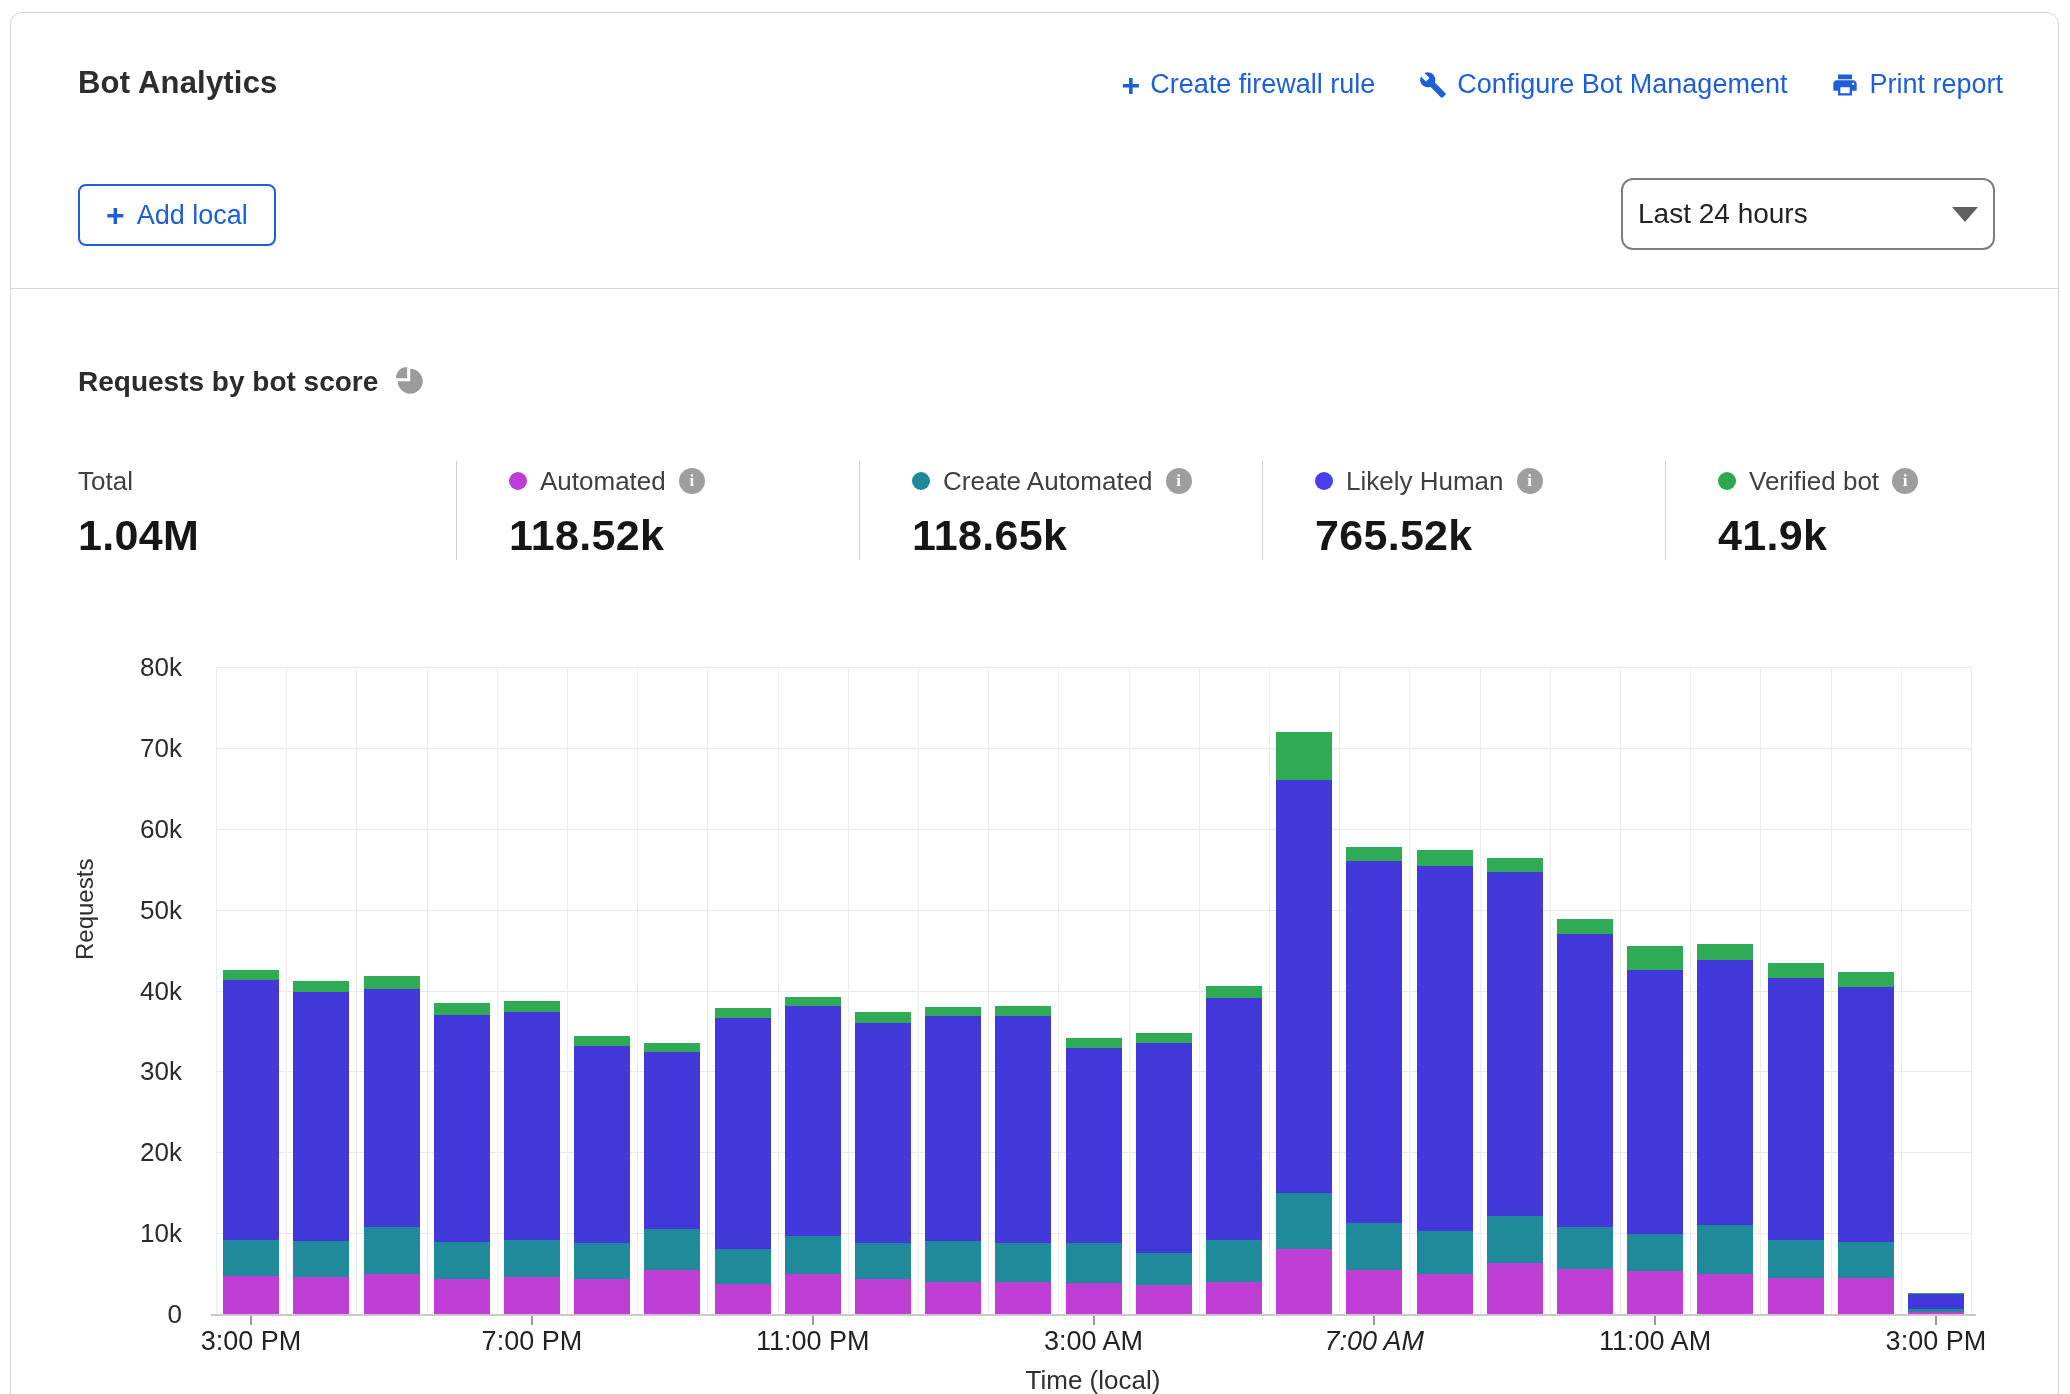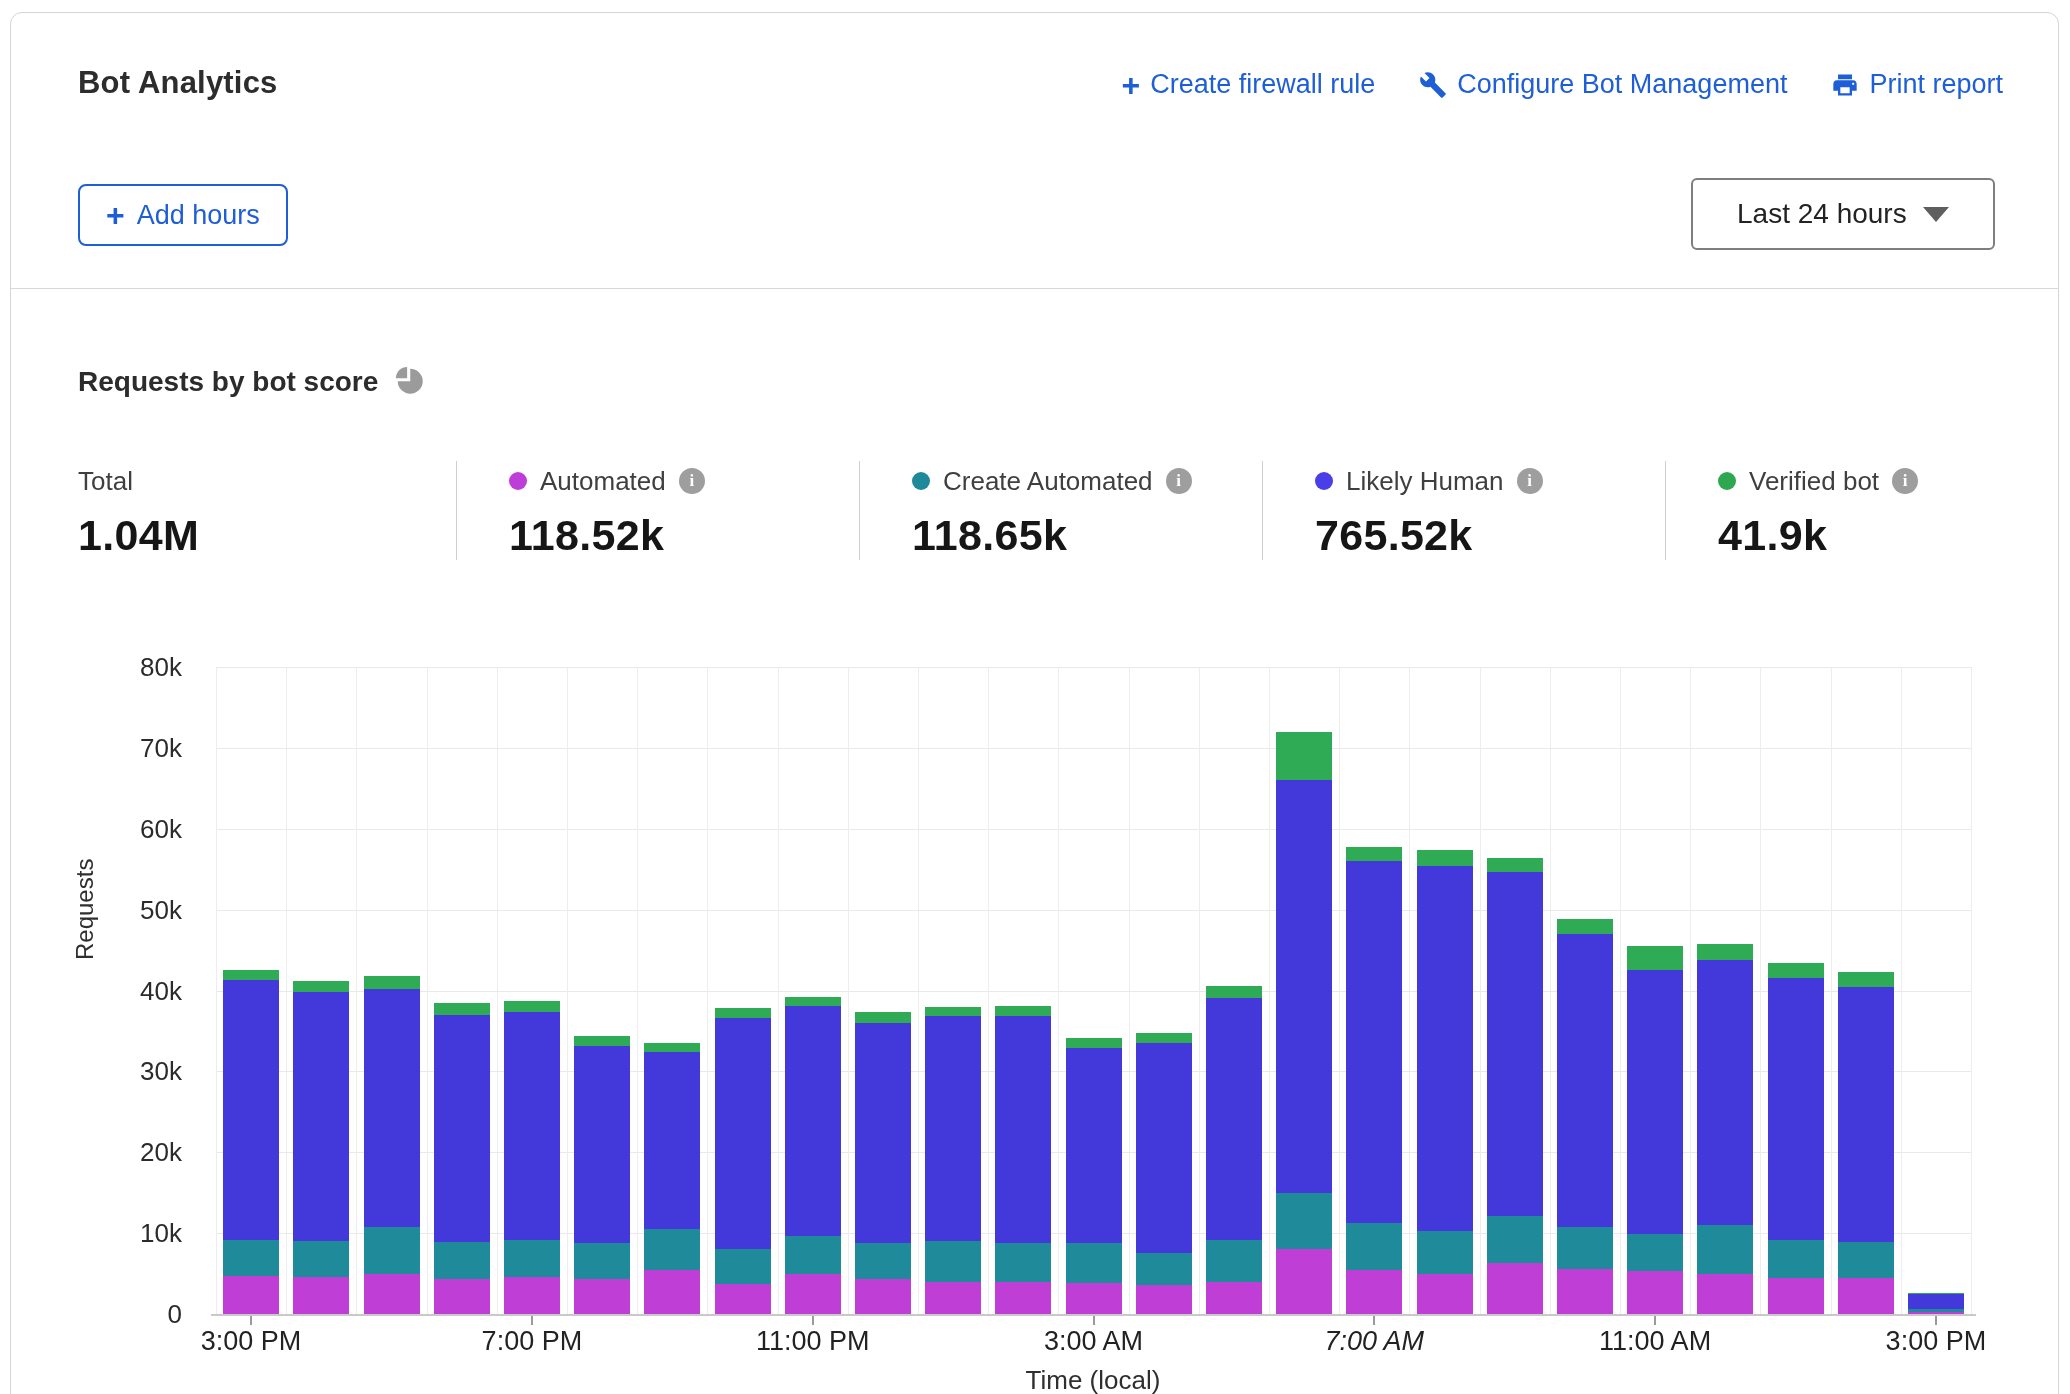--- a/index.html
+++ b/index.html
@@ -9,23 +9,23 @@
           background:#fff; border:1px solid #d5d5d5; border-radius:12px 12px 0 0; }
   .card-header { position:relative; height:276px; border-bottom:1px solid #d8d8d8; }
   .page-title { position:absolute; left:67px; top:52px; font-size:31px; font-weight:700; color:#2d2d2d; letter-spacing:.2px; }
   .actions { position:absolute; right:55px; top:56px; display:flex; gap:44px; align-items:center; }
   .action-link { display:flex; align-items:center; gap:10px; color:#1e5ed6; font-size:27px; cursor:pointer; }
   .action-link svg { display:block; }
   .plus-glyph { font-size:32px; font-weight:700; line-height:28px; }
   .add-filter-btn { position:absolute; left:67px; top:171px; height:62px; padding:0 26px;
       display:flex; align-items:center; gap:12px; background:#fff; border:2px solid #1e5ed6;
       border-radius:8px; color:#1e5ed6; font-size:27px; cursor:pointer; }
-  .dropdown { position:absolute; right:63px; top:165px; width:304px; height:72px;
-      border:2px solid #7e7e7e; border-radius:6px; background:#fff; display:flex;
-      align-items:center; padding:0 44px; font-size:28px; color:#232323; cursor:pointer; }
+  .dropdown { position:absolute; right:63px; top:165px; width:374px; height:72px;
+      border:2px solid #7e7e7e; border-radius:12px; background:#fff; display:flex;
+      align-items:center; padding:0 15px; font-size:28px; color:#232323; cursor:pointer; }
   .dropdown .caret { margin-left:auto; width:0; height:0; border-left:13px solid transparent;
       border-right:13px solid transparent; border-top:15px solid #5f5f5f; }
 
   .section-title-row { position:absolute; left:67px; top:352px; display:flex; align-items:center; gap:16px; }
   .section-title { font-size:28px; font-weight:700; color:#2c2c2c; }
 
   .stats { position:absolute; left:67px; top:448px; display:flex;align-items:center; }
   .stat { padding-right:30px; }
   .stat.with-divider { border-left:1px solid #cfcfcf; padding-left:52px; }
   .stat-label-row { display:flex; align-items:center; gap:13px; height:40px; font-size:26px; color:#3f3f3f; }
@@ -73,21 +73,21 @@
           <svg width="28" height="28" viewBox="0 0 24 24" fill="#1e5ed6">
               <path d="M19 8H5c-1.66 0-3 1.34-3 3v6h4v4h12v-4h4v-6c0-1.66-1.34-3-3-3zm-3 11H8v-5h8v5zm3-7c-.55 0-1-.45-1-1s.45-1 1-1 1 .45 1 1-.45 1-1 1zm-1-9H6v4h12V3z"></path>
             </svg>
         </span>
         <span>Print report</span>
       </div>
     </div>
 
     <button class="add-filter-btn">
       <span class="plus-glyph">+</span>
-      <span>Add hours</span>
+      <span>Add local</span>
     </button>
 
     <div class="dropdown">
       <span>Last 24 hours</span>
       <span class="caret"></span>
     </div>
   </div>
 
   <div class="section-title-row">
     <span class="section-title">Requests by bot score</span>

